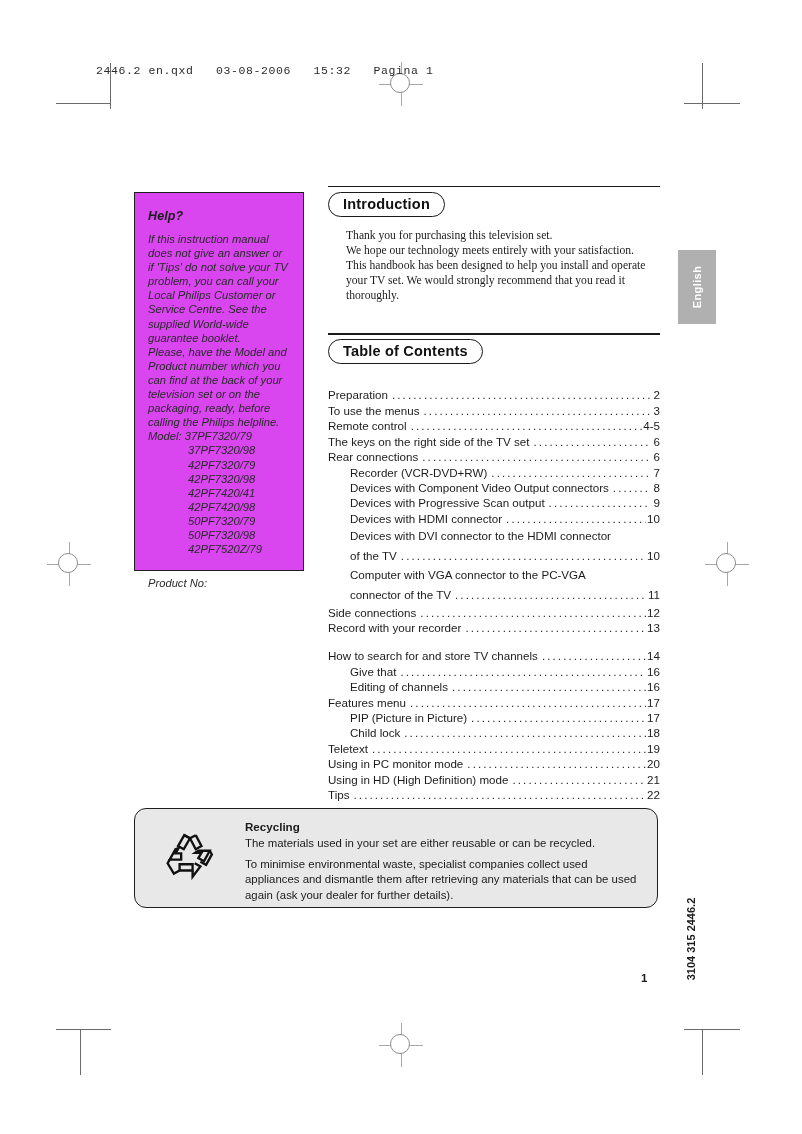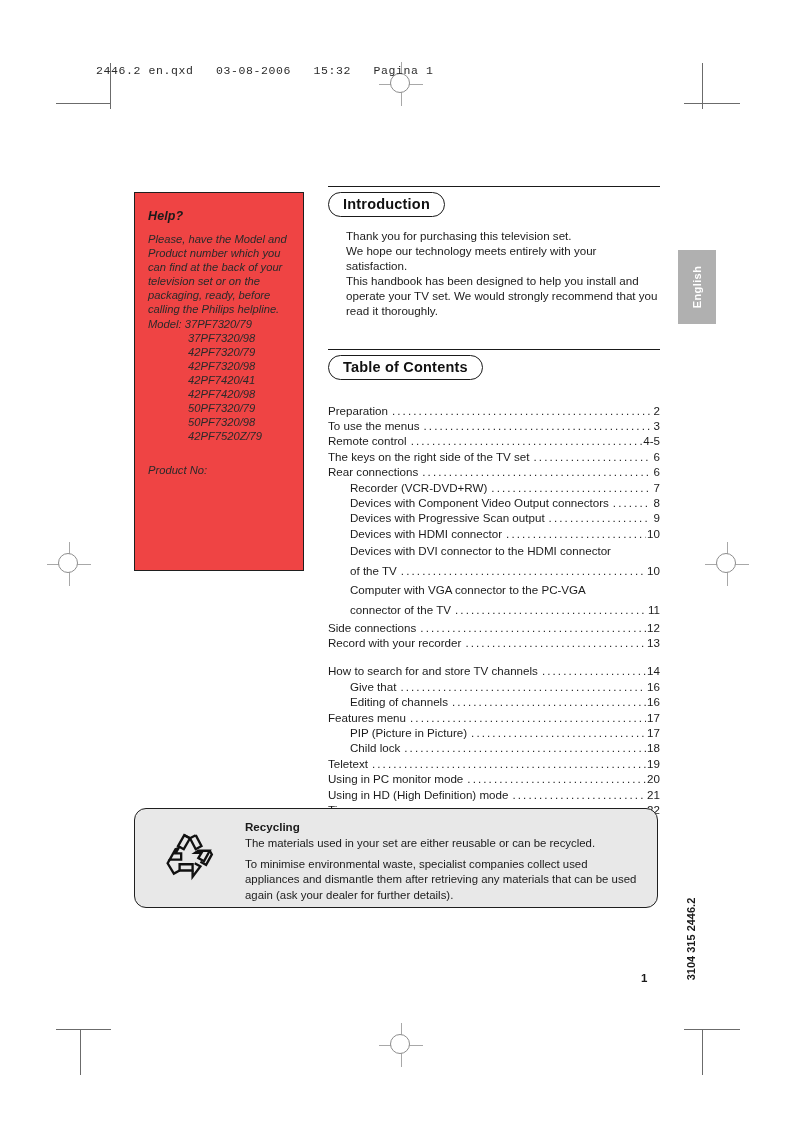--- a/index.html
+++ b/index.html
@@ -64,21 +64,21 @@
   }
 
   
   #help-box {
     position: absolute;
     left: 134px;
     top: 192px;
     width: 170px;
     height: 379px;
     box-sizing: border-box;
-    background: #ef4444;
+    background: #d946ef;
     border: 1.3px solid #1f1f1f;
     padding: 16px 13px 0 13px;
   }
   #help-box .help-title {
     font-style: italic;
     font-weight: bold;
     font-size: 12.5px;
     margin: 0 0 9px 0;
     letter-spacing: 0.1px;
   }
@@ -137,21 +137,21 @@
     letter-spacing: 0.2px;
     color: #111;
   }
 
   #intro-body {
     margin: 12px 0 0 18px;
     font-size: 11.6px;
     line-height: 15.1px;
     color: #1b1b1b;
   }
-  #intro-body div { white-space: normal; }
+  #intro-body div { white-space: normal; font-family: Liberation Serif, serif; }
 
   #toc-head { margin-top: 30px; }
 
   #toc {
     margin-top: 24px;
     font-size: 11.6px;
     color: #1b1b1b;
   }
   .toc-row {
     display: flex;
@@ -300,20 +300,21 @@
 <div class="regmark" style="left:705px;top:542px;">
   <div class="cross-h"></div>
     <div class="cross-v"></div>
     <div class="circ"></div>
 </div>
 
 <div id="printer-header">2446.2 en.qxd   03-08-2006   15:32   Pagina 1</div>
 
 <div id="help-box">
   <div class="help-title">Help?</div>
+  <p class="help-para">If this instruction manual does not give an answer or if 'Tips' do not solve your TV problem, you can call your Local Philips Customer or Service Centre. See the supplied World-wide guarantee booklet.</p>
   <p class="help-para">Please, have the Model and Product number which you can find at the back of your television set or on the packaging, ready, before calling the Philips helpline.</p>
   <div class="model-block">
     <div class="mline">Model: 37PF7320/79</div>
     <div class="mline" style="padding-left:40px;">37PF7320/98</div>
     <div class="mline" style="padding-left:40px;">42PF7320/79</div>
     <div class="mline" style="padding-left:40px;">42PF7320/98</div>
     <div class="mline" style="padding-left:40px;">42PF7420/41</div>
     <div class="mline" style="padding-left:40px;">42PF7420/98</div>
     <div class="mline" style="padding-left:40px;">50PF7320/79</div>
     <div class="mline" style="padding-left:40px;">50PF7320/98</div>

